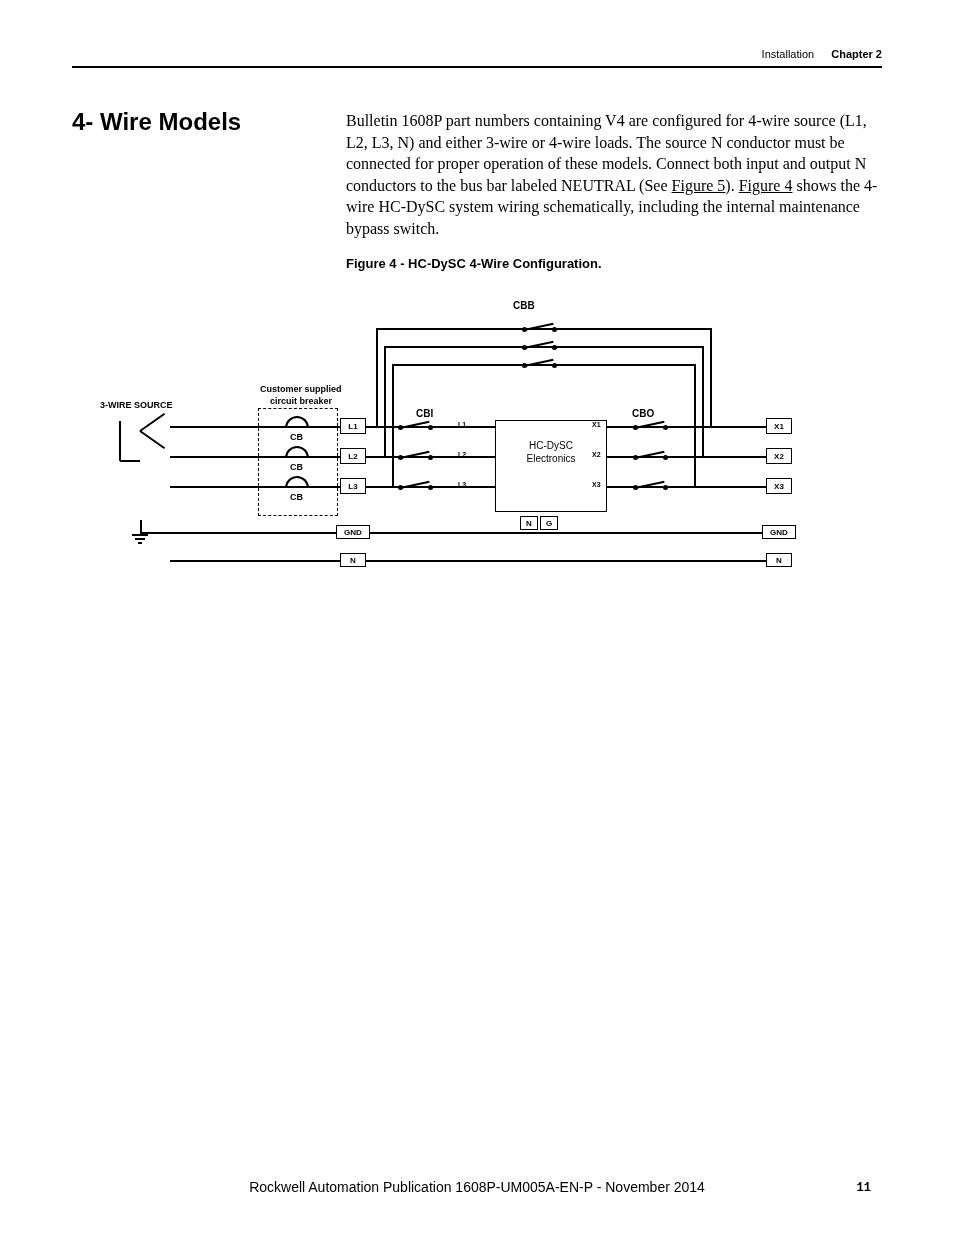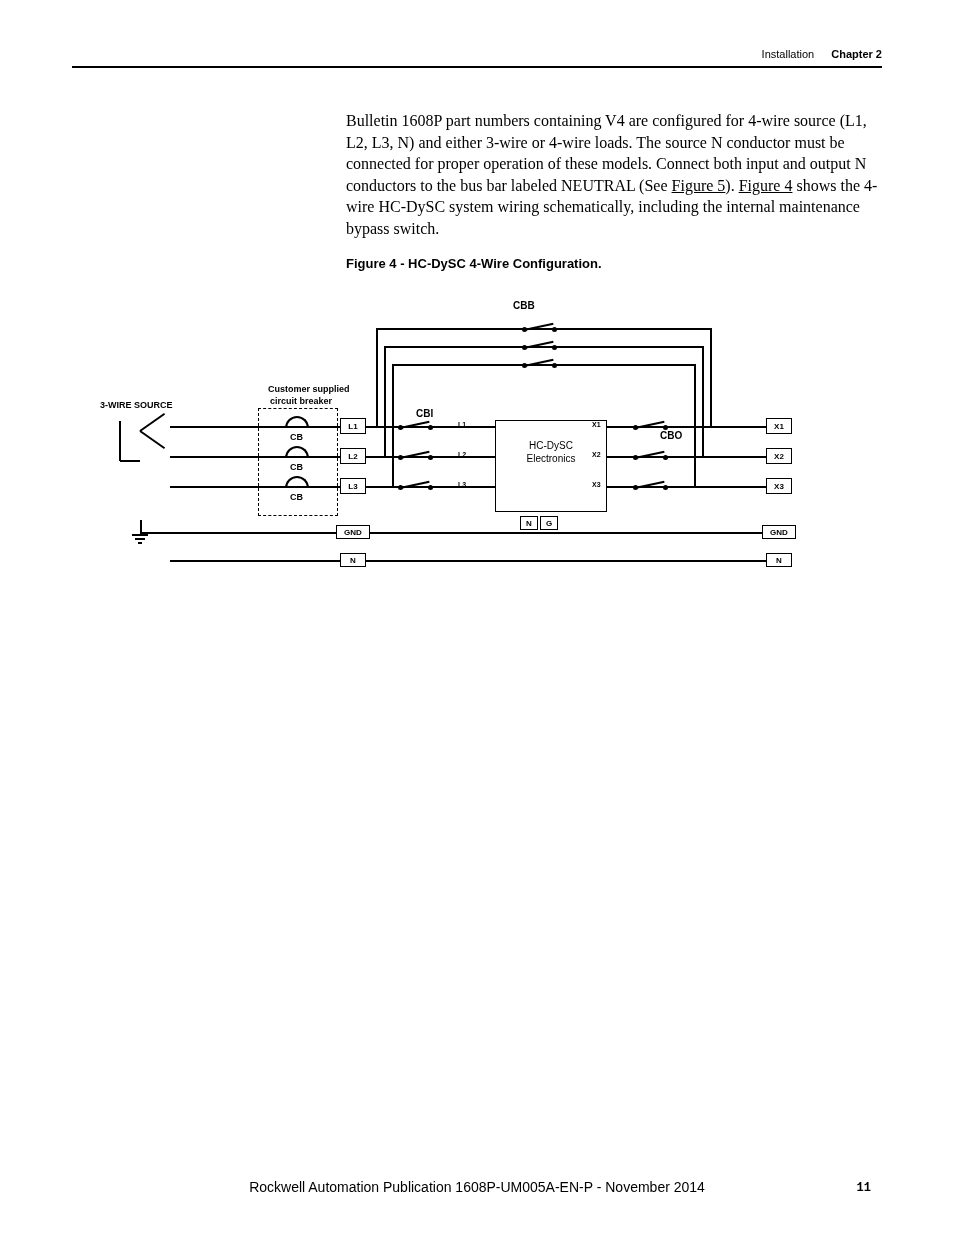--- a/index.html
+++ b/index.html
@@ -156,37 +156,38 @@
 </head>
 <body>
 
 <div class="page">
   <div class="header">
     <span class="sec">Installation</span>
     <span class="chap">Chapter 2</span>
   </div>
   <div class="rule"></div>
 
+  <div class="left-title">4- Wire Models</div>
 
   <div class="body-text">
     <span>Bulletin 1608P part numbers containing V4 are configured for 4-wire source (L1, L2, L3, N) and either 3-wire or 4-wire loads. The source N conductor must be connected for proper operation of these models. Connect both input and output N conductors to the bus bar labeled NEUTRAL (See </span><a href="#">Figure 5</a><span>). </span><a href="#">Figure 4</a><span> shows the 4-wire HC-DySC system wiring schematically, including the internal maintenance bypass switch.</span>
   </div>
 
   <div class="fig-caption">Figure 4 - HC-DySC 4-Wire Configuration.</div>
 
   <div class="diagram">
 
     <div class="d-label" style="left:-40px; top:100px;">3-WIRE SOURCE</div>
 
     <div class="hline" style="left:-20px; top:160px; width:40px; transform:rotate(-90deg); transform-origin:left center;"></div>
     <div class="hline" style="left:0px; top:130px; width:30px; transform:rotate(-35deg); transform-origin:left center;"></div>
     <div class="hline" style="left:0px; top:130px; width:30px; transform:rotate(35deg); transform-origin:left center;"></div>
     <div class="hline" style="left:-20px; top:160px; width:20px;"></div>
 
-    <div class="d-label" style="left:128px; top:84px; text-align:left; font-weight:700;">Customer supplied</div>
+    <div class="d-label" style="left:120px; top:84px; text-align:left; font-weight:700;">Customer supplied</div>
     <div class="d-label" style="left:130px; top:96px; text-align:center; font-weight:700;">circuit breaker</div>
     <div class="dashbox" style="left:118px; top:108px; width:80px; height:108px;"></div>
 
     <div class="hline" style="left:30px; top:126px; width:620px;"></div>
     <div class="hline" style="left:30px; top:156px; width:620px;"></div>
     <div class="hline" style="left:30px; top:186px; width:620px;"></div>
 
     <div class="arc" style="left:145px; top:116px; width:24px; height:12px;"></div>
     <div class="arc" style="left:145px; top:146px; width:24px; height:12px;"></div>
     <div class="arc" style="left:145px; top:176px; width:24px; height:12px;"></div>
@@ -218,21 +219,21 @@
       <div>Electronics</div>
     </div>
 
     <div class="box" style="left:380px; top:216px; width:18px; height:14px; font-size:8px;">N</div>
     <div class="box" style="left:400px; top:216px; width:18px; height:14px; font-size:8px;">G</div>
 
     <div class="d-label" style="left:452px; top:121px; font-size:7px;">X1</div>
     <div class="d-label" style="left:452px; top:151px; font-size:7px;">X2</div>
     <div class="d-label" style="left:452px; top:181px; font-size:7px;">X3</div>
 
-    <div class="d-label" style="left:520px; top:108px; font-size:10px;margin-top:22px;">CBO</div>
+    <div class="d-label" style="left:492px; top:108px; font-size:10px;">CBO</div>
     <div class="dot" style="left:495px; top:127px;"></div>
       <div class="switch-line" style="left:495px; top:127px; width:30px;"></div>
       <div class="dot" style="left:525px; top:127px;"></div>
     <div class="dot" style="left:495px; top:157px;"></div>
       <div class="switch-line" style="left:495px; top:157px; width:30px;"></div>
       <div class="dot" style="left:525px; top:157px;"></div>
     <div class="dot" style="left:495px; top:187px;"></div>
       <div class="switch-line" style="left:495px; top:187px; width:30px;"></div>
       <div class="dot" style="left:525px; top:187px;"></div>
 

